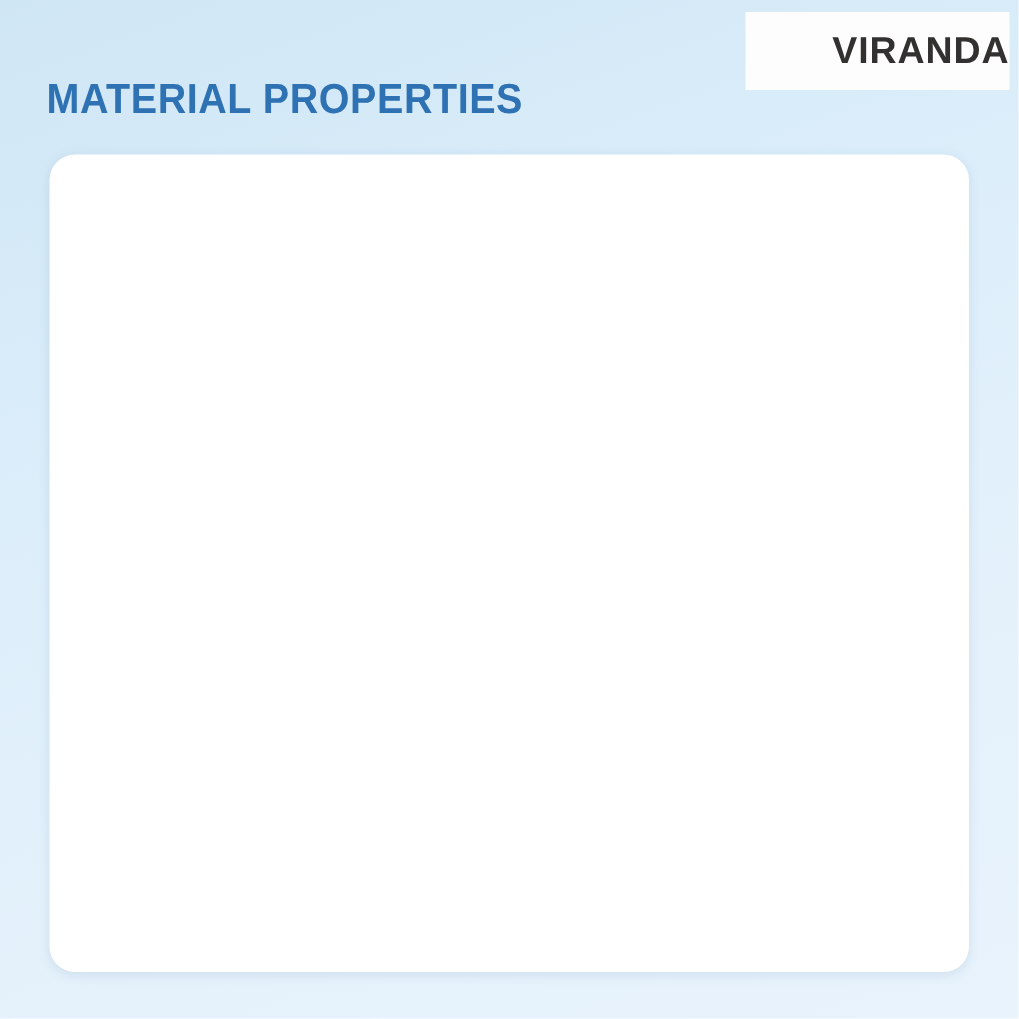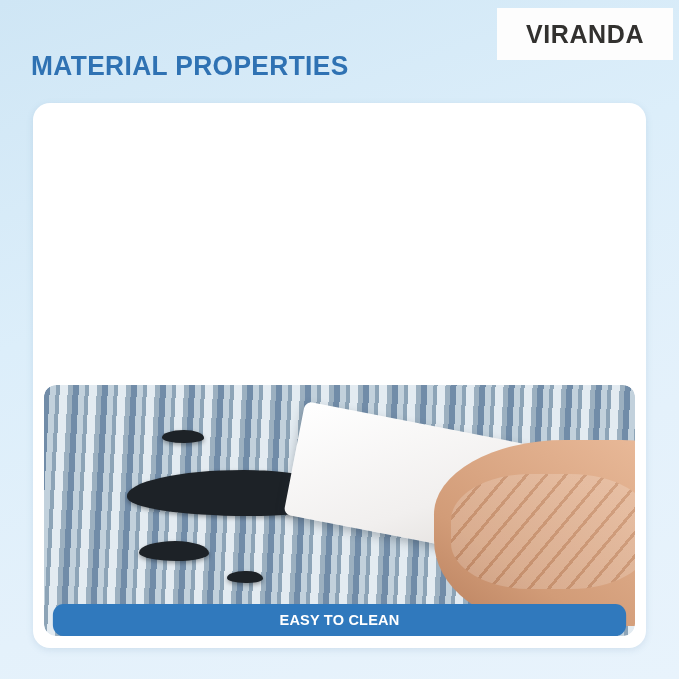--- a/index.html
+++ b/index.html
@@ -6,21 +6,21 @@
   html,body { width:679px; height:679px; }
   body {
     font-family:"Liberation Sans", sans-serif;
     background:linear-gradient(160deg,#cfe6f5 0%,#dceefa 38%,#e4f1fb 70%,#e8f3fc 100%);
     position:relative; overflow:hidden;
   }
 
   
   .logo-box{
     position:absolute; top:8px; left:497px; width:176px; height:52px;
-    background:#fdfdfd; display:flex; align-items:center; justify-content:center;
+    background:#fdfdfd; display:flex; align-items:center; justify-content:flex-end;
   }
   .logo-text{
     font-size:25px; font-weight:700; color:#32312f; letter-spacing:.6px;
     font-family:"Liberation Sans", sans-serif;
   }
   .page-title{
     position:absolute; top:50px; left:31px;
     font-size:28px; font-weight:700; color:#2f72b3;
     letter-spacing:.4px; transform:scaleX(.94); transform-origin:left center;
   }
@@ -236,27 +236,15 @@
 
   <div class="row">
 
 
 
   </div>
 
   <div class="row">
 
 
-    <div class="card">
-      <div class="photo clean">
-        <div class="stain" style="left:14%;top:34%;width:38%;height:18%"></div>
-        <div class="stain" style="left:16%;top:62%;width:12%;height:8%"></div>
-        <div class="stain" style="left:31%;top:74%;width:6%;height:5%"></div>
-        <div class="stain" style="left:20%;top:18%;width:7%;height:5%"></div>
-        <div class="stain" style="left:44%;top:20%;width:6%;height:5%"></div>
-        <div class="cloth"></div>
-        <div class="hand"></div>
-      </div>
-      <div class="label">EASY TO CLEAN</div>
-    </div>
 
   </div>
 </div>
 
 </body></html>

